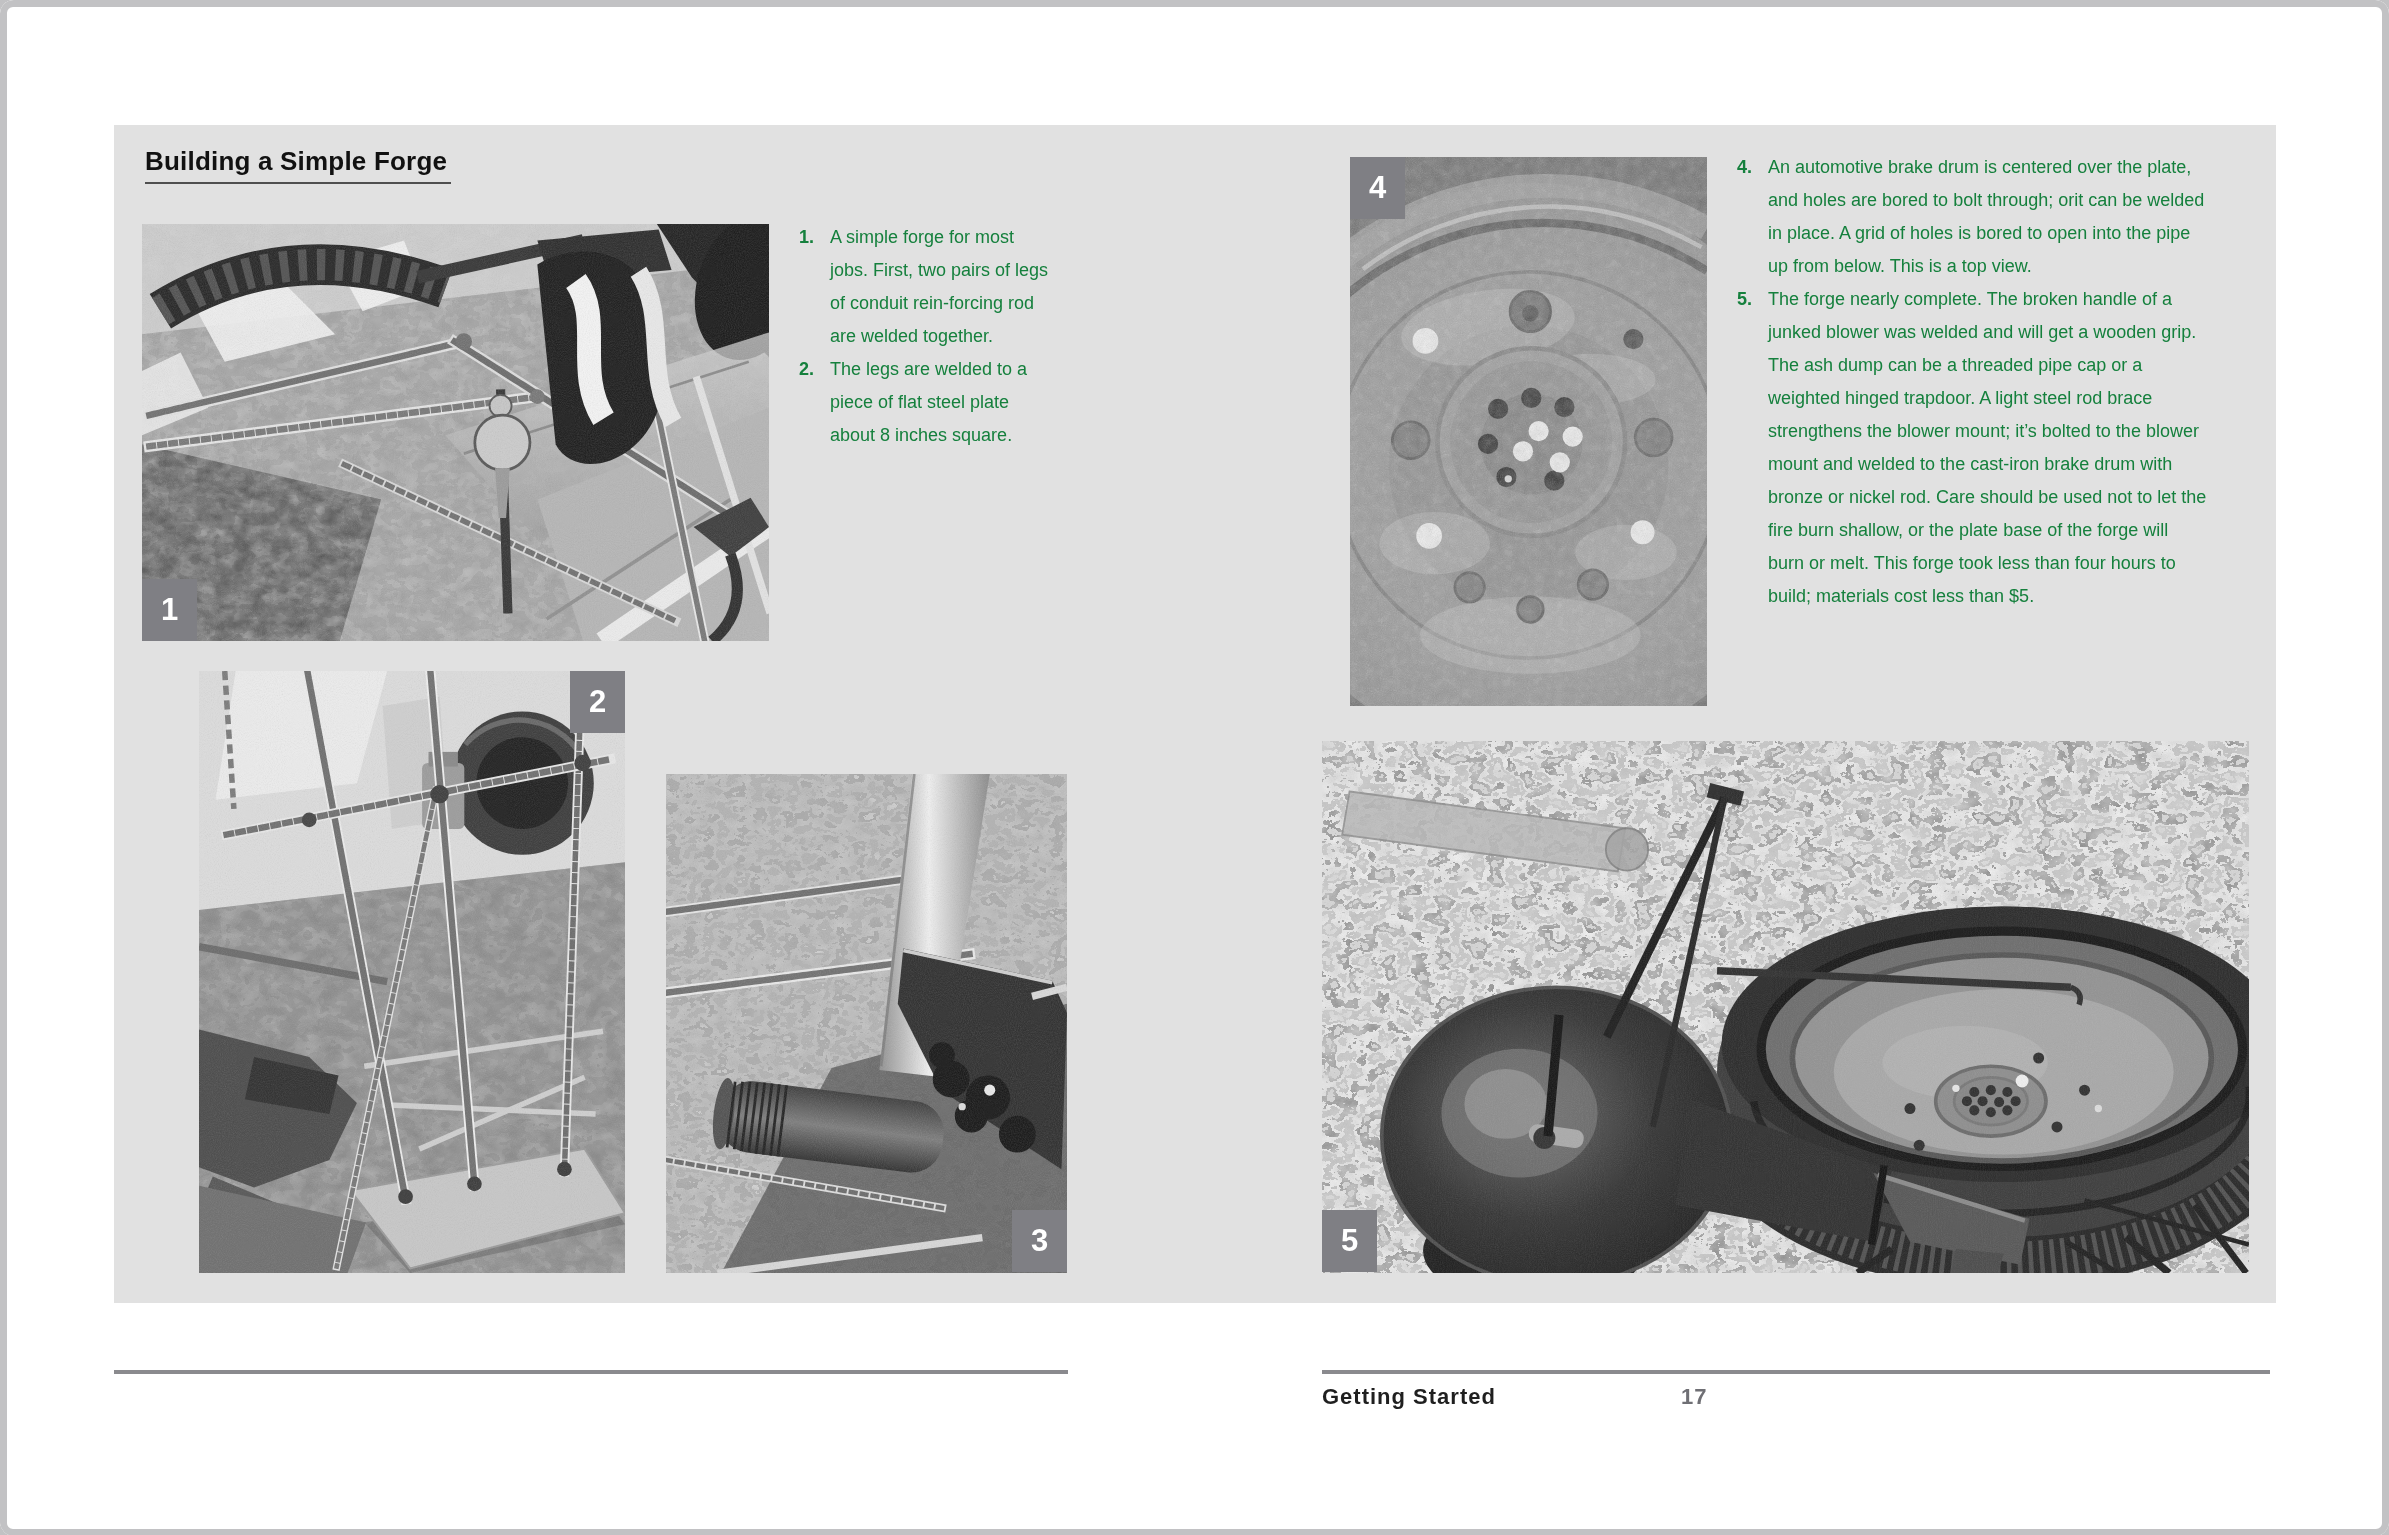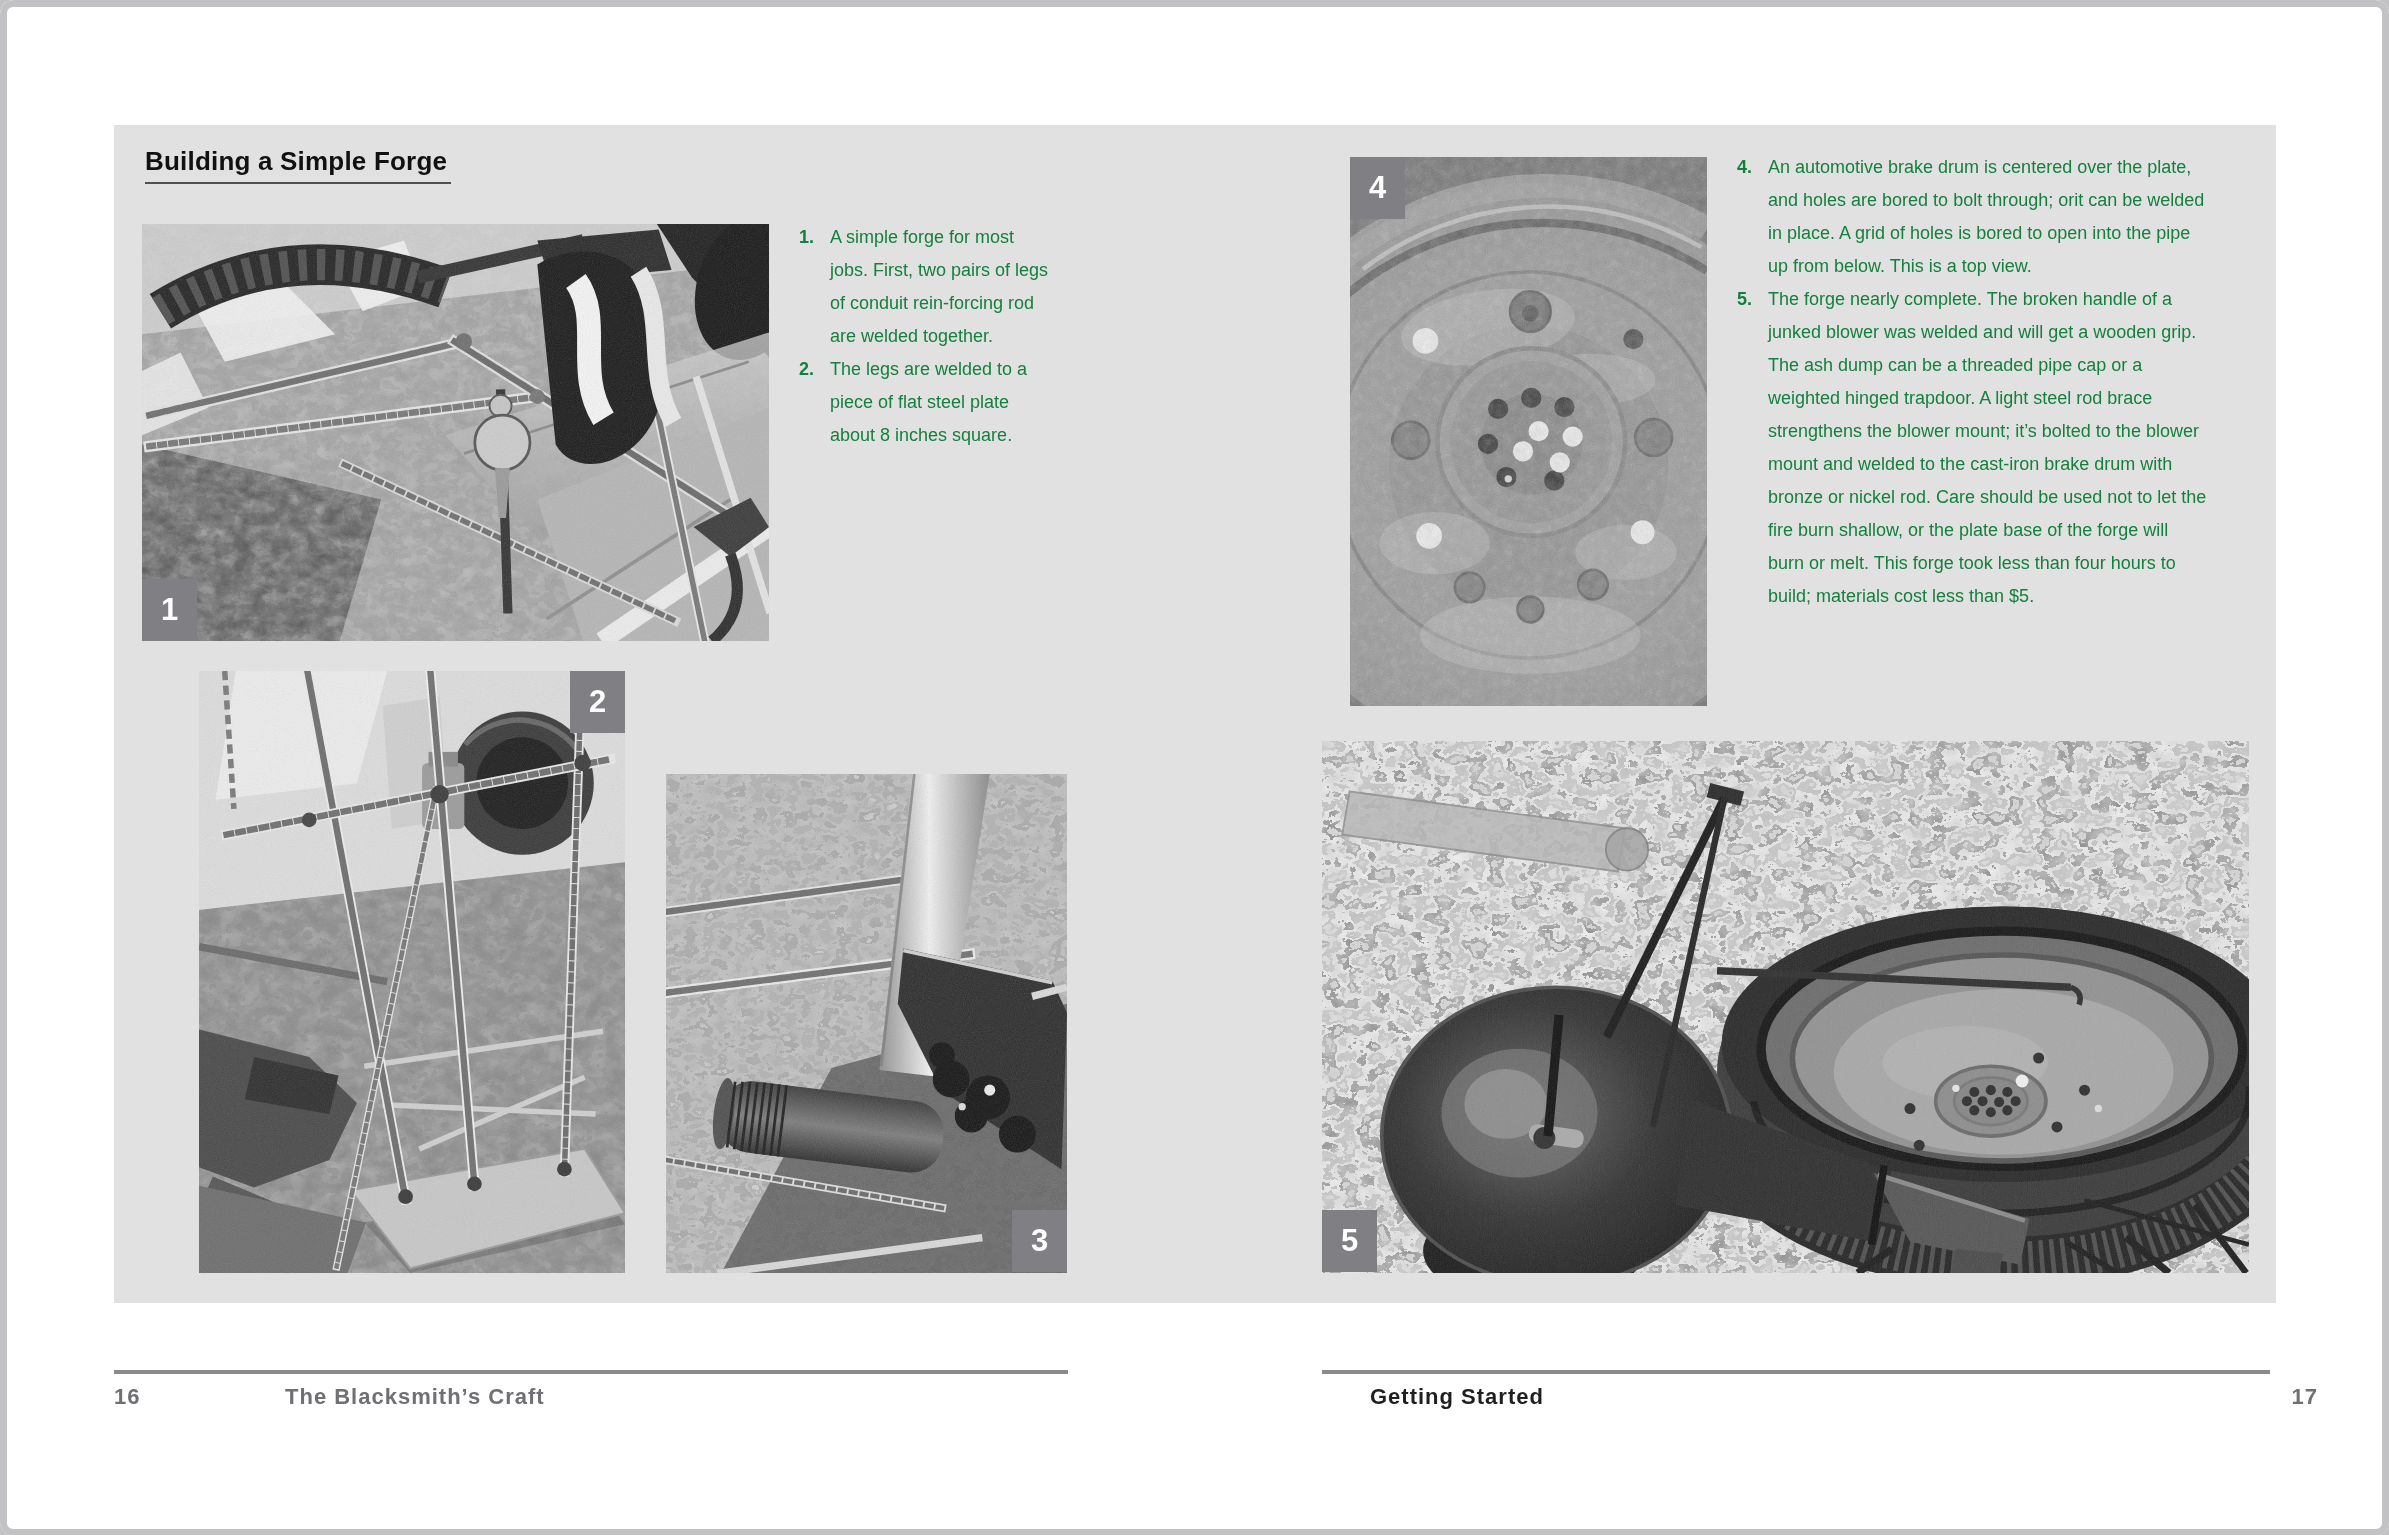--- a/index.html
+++ b/index.html
@@ -58,21 +58,21 @@
   .rule{position:absolute;height:3.7px;background:#8a8a8e;}
   #rule-left{left:114px;top:1370px;width:954px;}
   #rule-right{left:1322px;top:1370px;width:948px;}
   .footer-row{
     position:absolute;top:1384px;height:27.6px;
     font-size:22px;font-weight:700;letter-spacing:1px;color:#6f6f74;
   }
   #footer-left{left:114px;width:954px;}
   #footer-left .pgnum{position:absolute;left:0;top:0;}
   #footer-left .ftitle{position:absolute;left:171px;top:0;}
-  #footer-right{left:1370px;width:948px;display:flex;justify-content:space-between;align-items:flex-start;}
+  #footer-right{left:1322px;width:948px;display:flex;justify-content:flex-start;align-items:flex-start;}
   #footer-right .ftitle{color:#1f1f1f;margin-right:145px;}
   #footer-right .pgnum{color:#6f6f74;margin-left:40px;}
 </style>
 </head>
 <body>
 
 <div class="page">
 
   <div class="panel"></div>
 
@@ -457,24 +457,20 @@
     <div class="cap-item"><span class="cap-num">1.</span><span class="cap-text">A simple forge for most jobs. First, two pairs of legs of conduit rein-forcing rod are welded together.</span></div>
     <div class="cap-item"><span class="cap-num">2.</span><span class="cap-text">The legs are welded to a piece of flat steel plate about 8 inches square.</span></div>
   </div>
 
   <div class="cap-col" id="cap-right">
     <div class="cap-item"><span class="cap-num">4.</span><span class="cap-text">An automotive brake drum is centered over the plate, and holes are bored to bolt through; orit can be welded in place. A grid of holes is bored to open into the pipe up from below. This is a top view.</span></div>
     <div class="cap-item"><span class="cap-num">5.</span><span class="cap-text">The forge nearly complete. The broken handle of a junked blower was welded and will get a wooden grip. The ash dump can be a threaded pipe cap or a weighted hinged trapdoor. A light steel rod brace strengthens the blower mount; it’s bolted to the blower mount and welded to the cast-iron brake drum with bronze or nickel rod. Care should be used not to let the fire burn shallow, or the plate base of the forge will burn or melt. This forge took less than four hours to build; materials cost less than $5.</span></div>
   </div>
 
   <div class="rule" id="rule-left"></div>
-  <div class="footer-row" id="footer-left">
-    <span class="pgnum">16</span>
-    <span class="ftitle">The Blacksmith’s Craft</span>
-  </div>
 
   <div class="rule" id="rule-right"></div>
   <div class="footer-row" id="footer-right">
     <span class="ftitle">Getting Started</span>
     <span class="pgnum">17</span>
   </div>
 
   <div class="page-frame"></div>
 </div>
 

